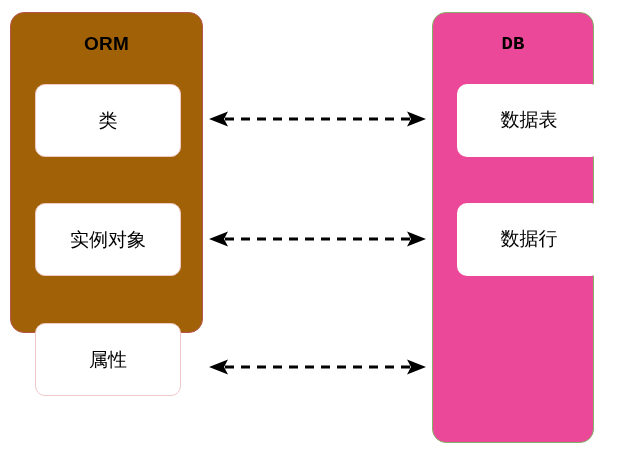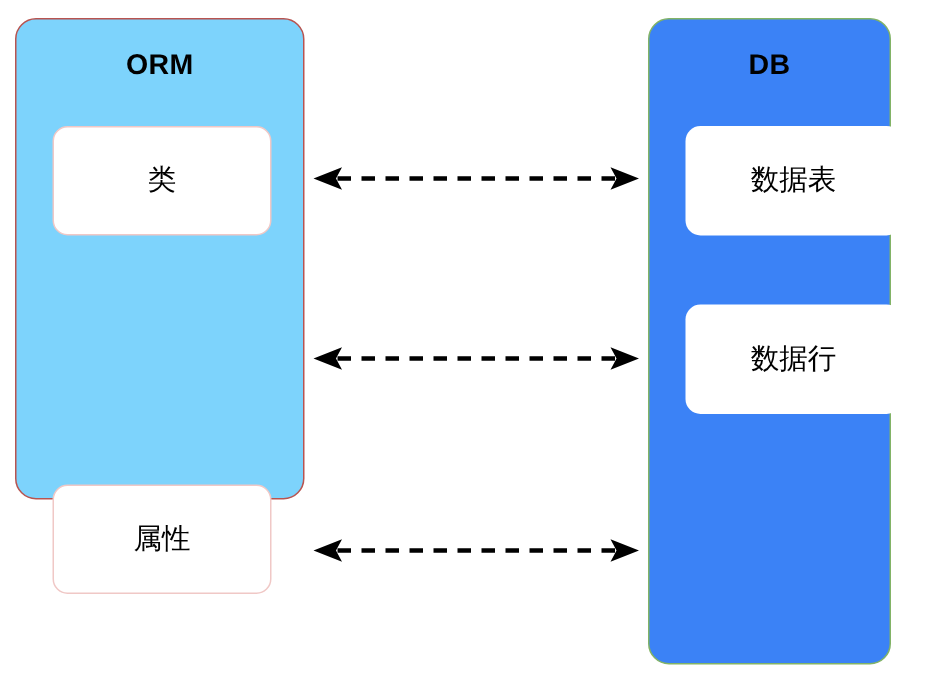--- a/index.html
+++ b/index.html
@@ -24,31 +24,32 @@
     box-sizing: border-box;
     border-radius: 14px;
     border-width: 1px;
     border-style: solid;
   }
   .container.orm {
     left: 10px;
     top: 12px;
     width: 193px;
     height: 321px;
-    background: #7dd3fc;
+    background: #a16207;
     border-color: #b85450;
     padding-left: 32px;
   }
   .container.db {
     left: 432px;
     top: 12px;
     width: 162px;
     height: 431px;
-    background: #3b82f6;
+    background: #ec4899;
     border-color: #82b366;
+    font-family: Liberation Mono, monospace;
   }
 
   .container-title {
     position: absolute;
     left: 0;
     right: 0;
     top: 20px;
     text-align: center;
     font-size: 19px;
     font-weight: bold;
@@ -108,20 +109,23 @@
 
 <div id="canvas">
 
   <div class="container orm">
     <div class="container-title">ORM</div>
 
     <div class="item-box orm-item row-0">
       <span>类</span>
     </div>
 
+    <div class="item-box orm-item row-1">
+      <span>实例对象</span>
+    </div>
 
     <div class="item-box orm-item row-2">
       <span>属性</span>
     </div>
   </div>
 
   <div class="container db">
     <div class="container-title">DB</div>
 
     <div class="item-box db-item row-0">

